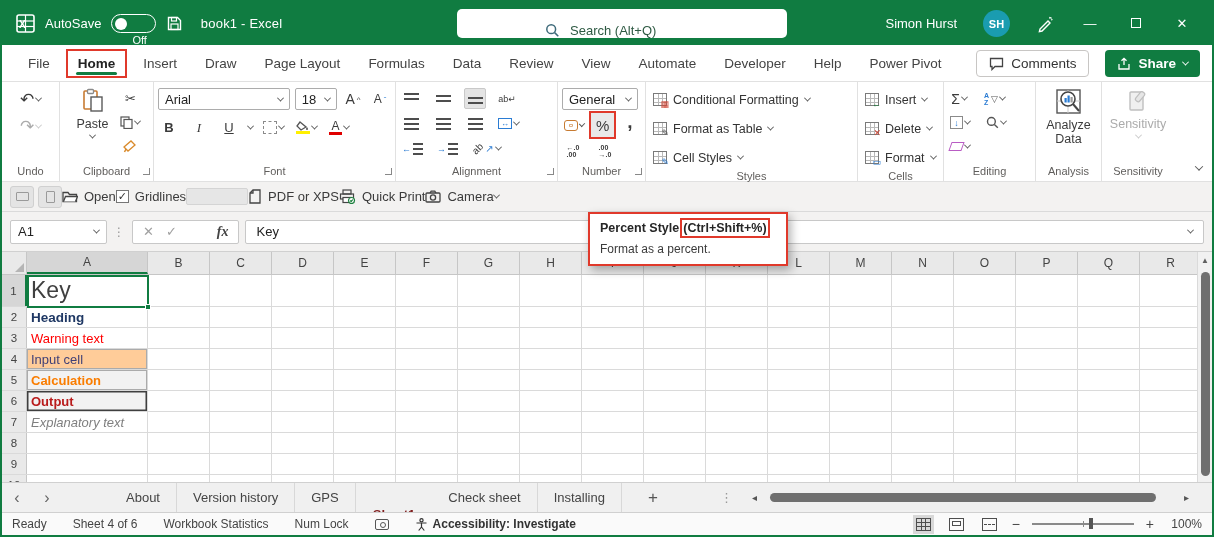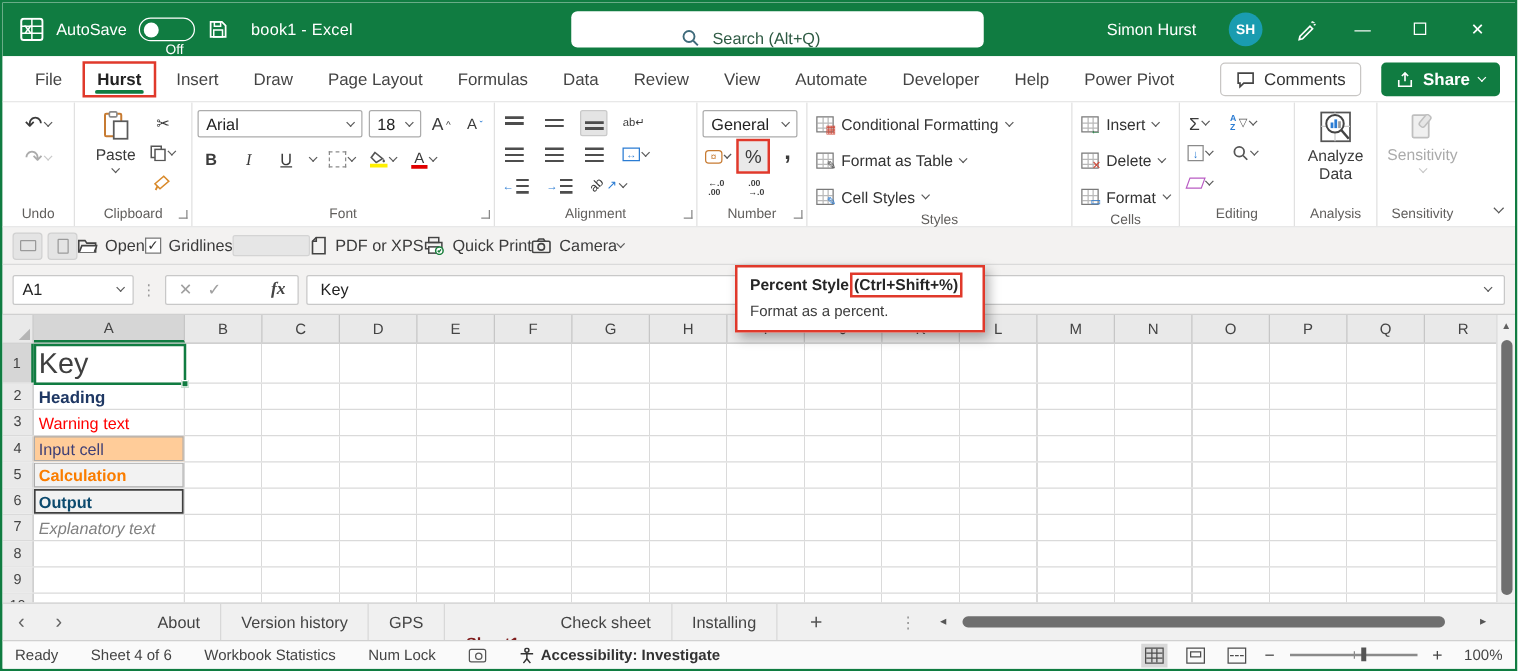--- a/index.html
+++ b/index.html
@@ -101,21 +101,21 @@
   .grow.tall{height:32px;}
   .rh{width:25px;flex:none;background:#E9E9E9;border-right:1px solid #C6C6C6;display:flex;align-items:center;justify-content:center;font-size:11.5px;color:#444;}
   .rh.sel{background:#D6D6D6;border-right:2px solid var(--green);}
   .cellA{width:121px;flex:none;border-right:1px solid var(--gridline);font-size:13px;display:flex;align-items:center;padding:0 4px;overflow:hidden;white-space:nowrap;}
   .rest{flex:1;background:repeating-linear-gradient(to right,transparent 0 61px,var(--gridline) 61px 62px);}
   .cs-key{font-size:23px;color:#404040;font-weight:normal;}
   .cs-heading{font-weight:bold;color:var(--navy,#1F3864);font-size:13.5px;}
   .cs-warning{color:#FF0000;}
   .cs-input{background:#FFCC99;color:#3F3F76;box-shadow:inset 0 0 0 1px #ABABAB;}
   .cs-calculation{background:#F2F2F2;color:#FA7D00;font-weight:bold;box-shadow:inset 0 0 0 1px #ABABAB;}
-  .cs-output{background:#F2F2F2;color:#0c4a6e;font-weight:bold;box-shadow:inset 0 0 0 1.5px #3F3F3F;}
+  .cs-output{background:#F2F2F2;color:#b91c1c;font-weight:bold;box-shadow:inset 0 0 0 1.5px #3F3F3F;}
   .cs-explanatory{font-style:italic;color:#7F7F7F;}
   .selbox{position:absolute;left:25px;top:23px;width:122px;height:33px;border:2px solid var(--green);pointer-events:none;z-index:5;}
   .selbox .handle{position:absolute;right:-4px;bottom:-4px;width:6px;height:6px;background:var(--green);border:1px solid #fff;}
   .vscroll{position:absolute;right:0;top:0;bottom:0;width:15px;background:#F1F1F1;border-left:1px solid #DADADA;z-index:6;}
   .vscroll .up{position:absolute;top:4px;left:0;right:0;text-align:center;font-size:8px;color:#606060;}
   .vscroll .thumb{position:absolute;left:3px;width:9px;top:20px;bottom:6px;background:#6F6F6F;border-radius:5px;}
 
   
   .sheetbar{height:30px;background:#F0F0F0;border-top:1px solid #D0D0D0;display:flex;align-items:center;position:relative;font-size:13px;color:#444;}
   .nav-arrow{width:30px;text-align:center;color:#666;font-size:16px;}
@@ -200,21 +200,21 @@
       </span>
       <span class="winbtn">—</span>
       <span class="winbtn"><span class="maxbox"></span></span>
       <span class="winbtn">✕</span>
     </div>
   </div>
 
   <div class="tabrow">
     <div class="rtabs" id="ribbon-tabs">
         <span class="rtab">File</span>
-        <span class="rtab sel boxed">Hurst</span>
+        <span class="rtab sel boxed">Home</span>
         <span class="rtab">Insert</span>
         <span class="rtab">Draw</span>
         <span class="rtab">Page Layout</span>
         <span class="rtab">Formulas</span>
         <span class="rtab">Data</span>
         <span class="rtab">Review</span>
         <span class="rtab">View</span>
         <span class="rtab">Automate</span>
         <span class="rtab">Developer</span>
         <span class="rtab">Help</span>

